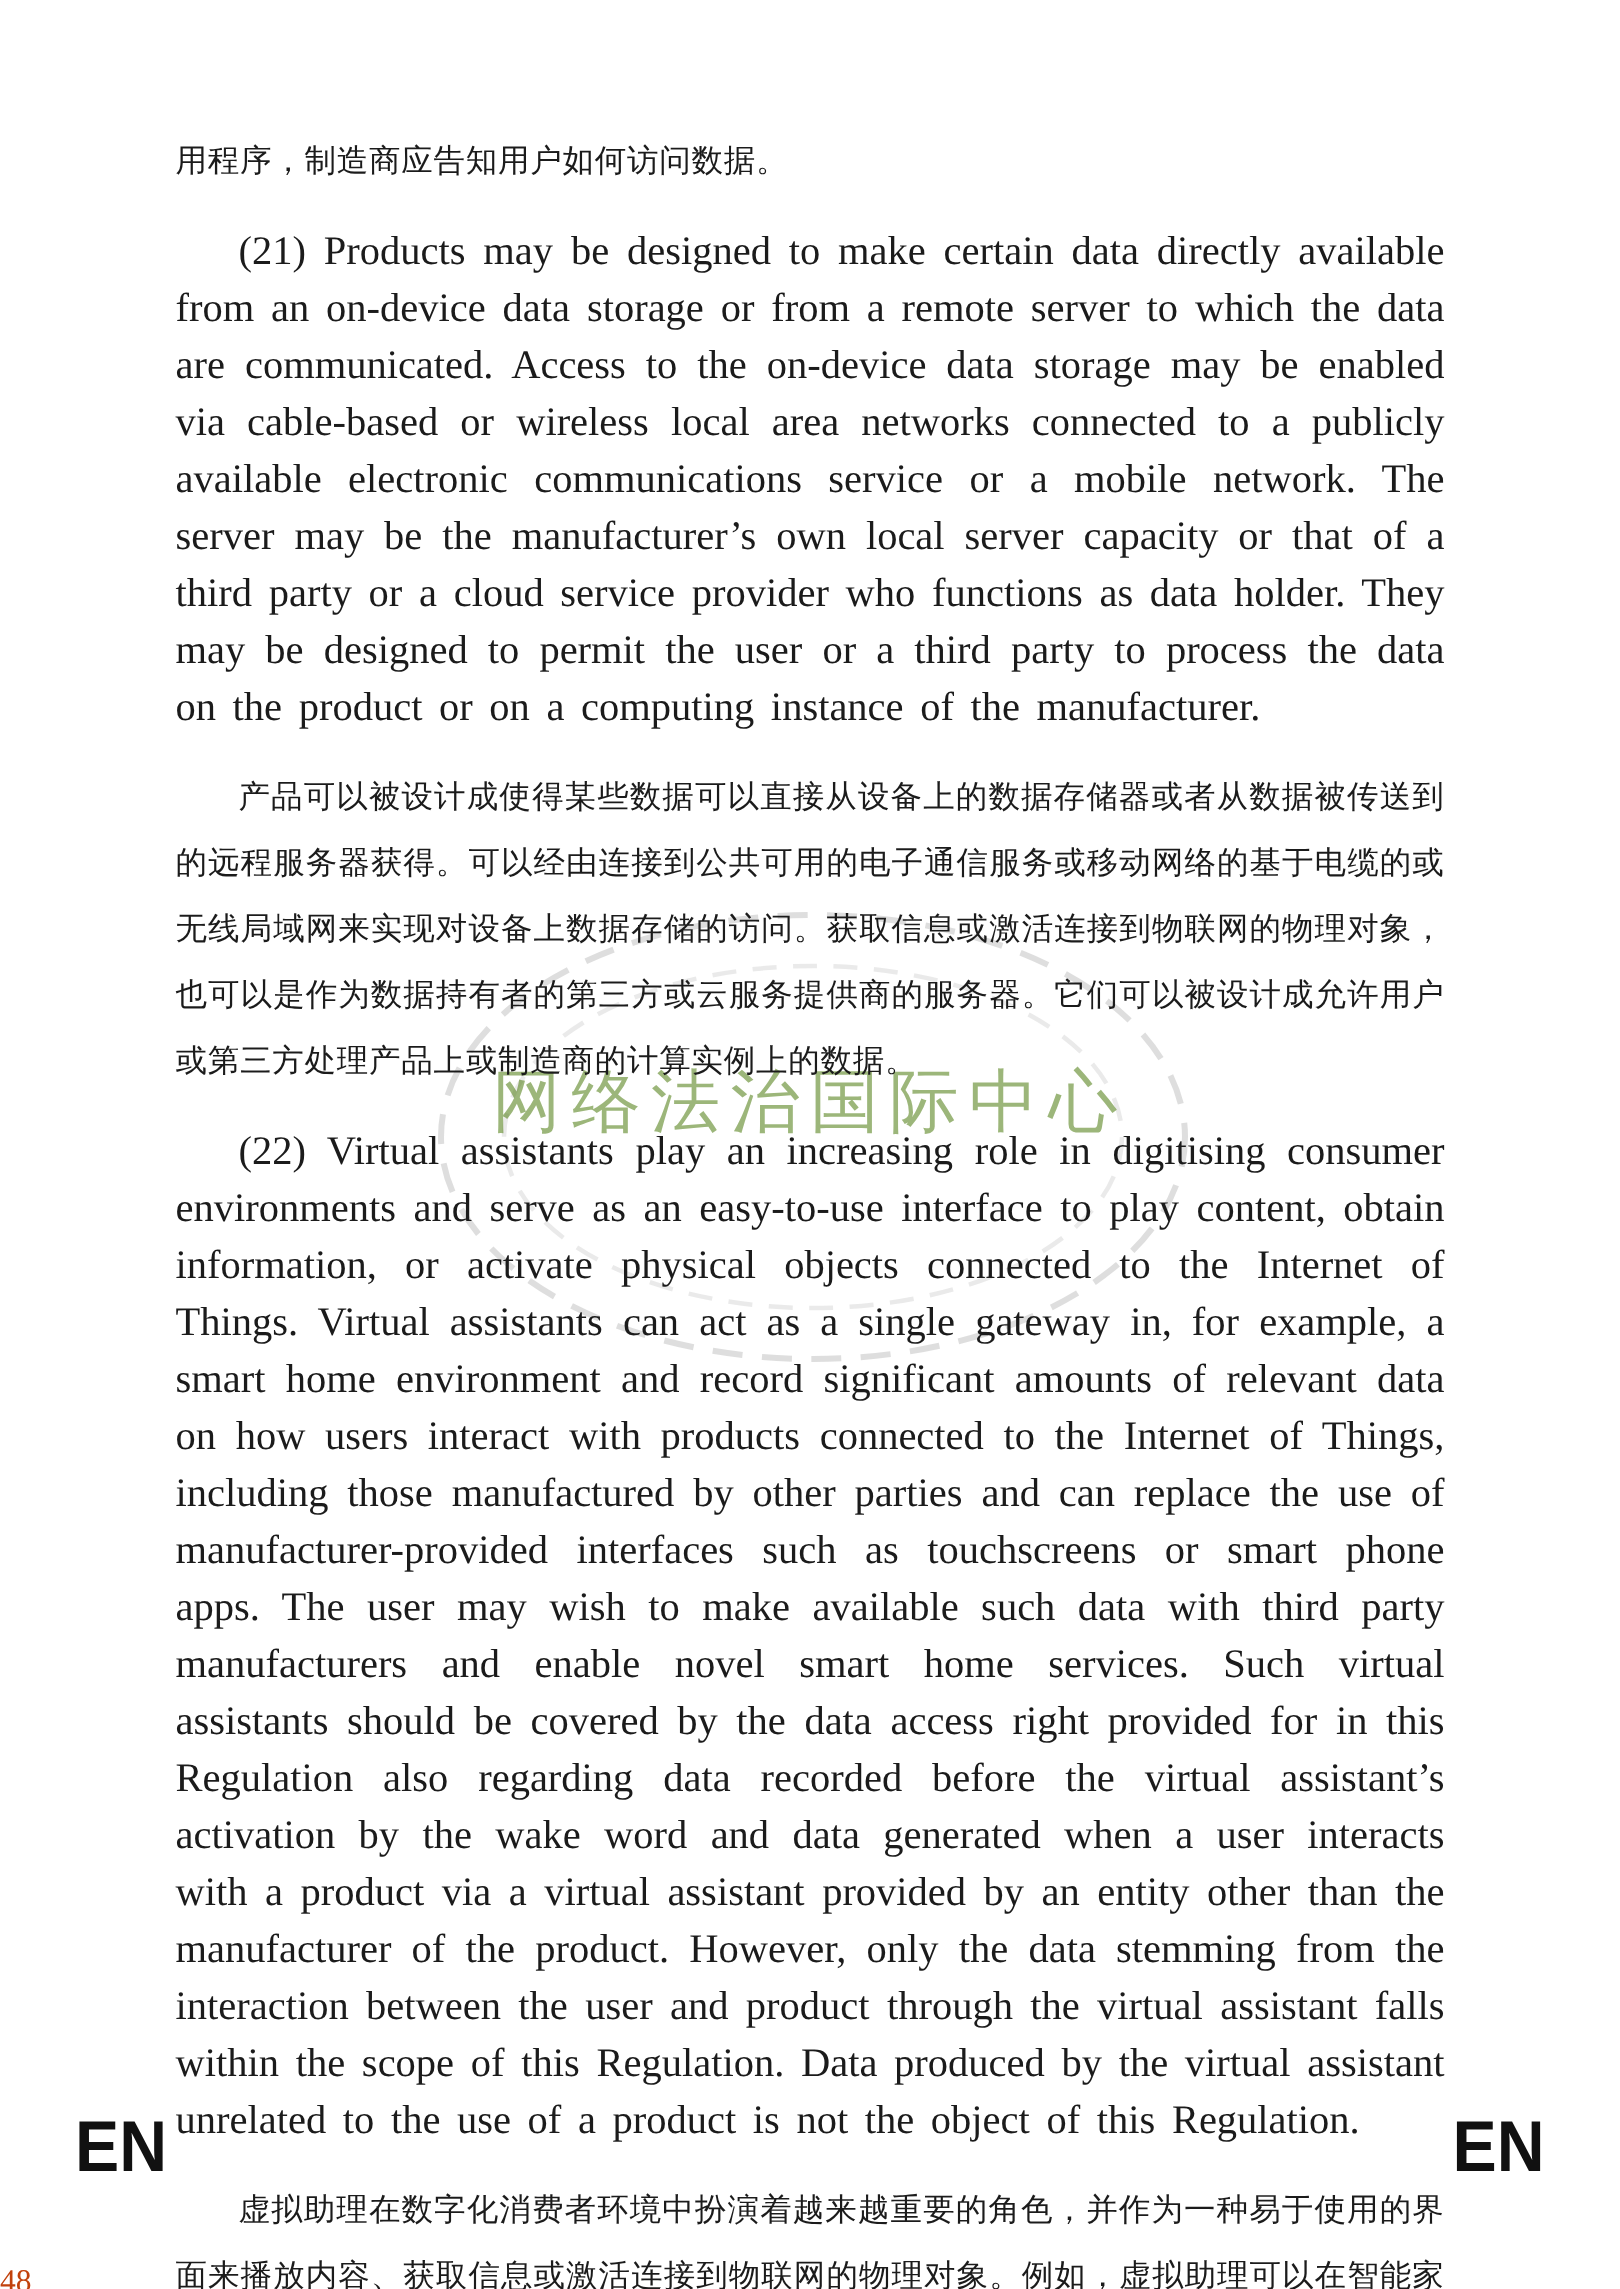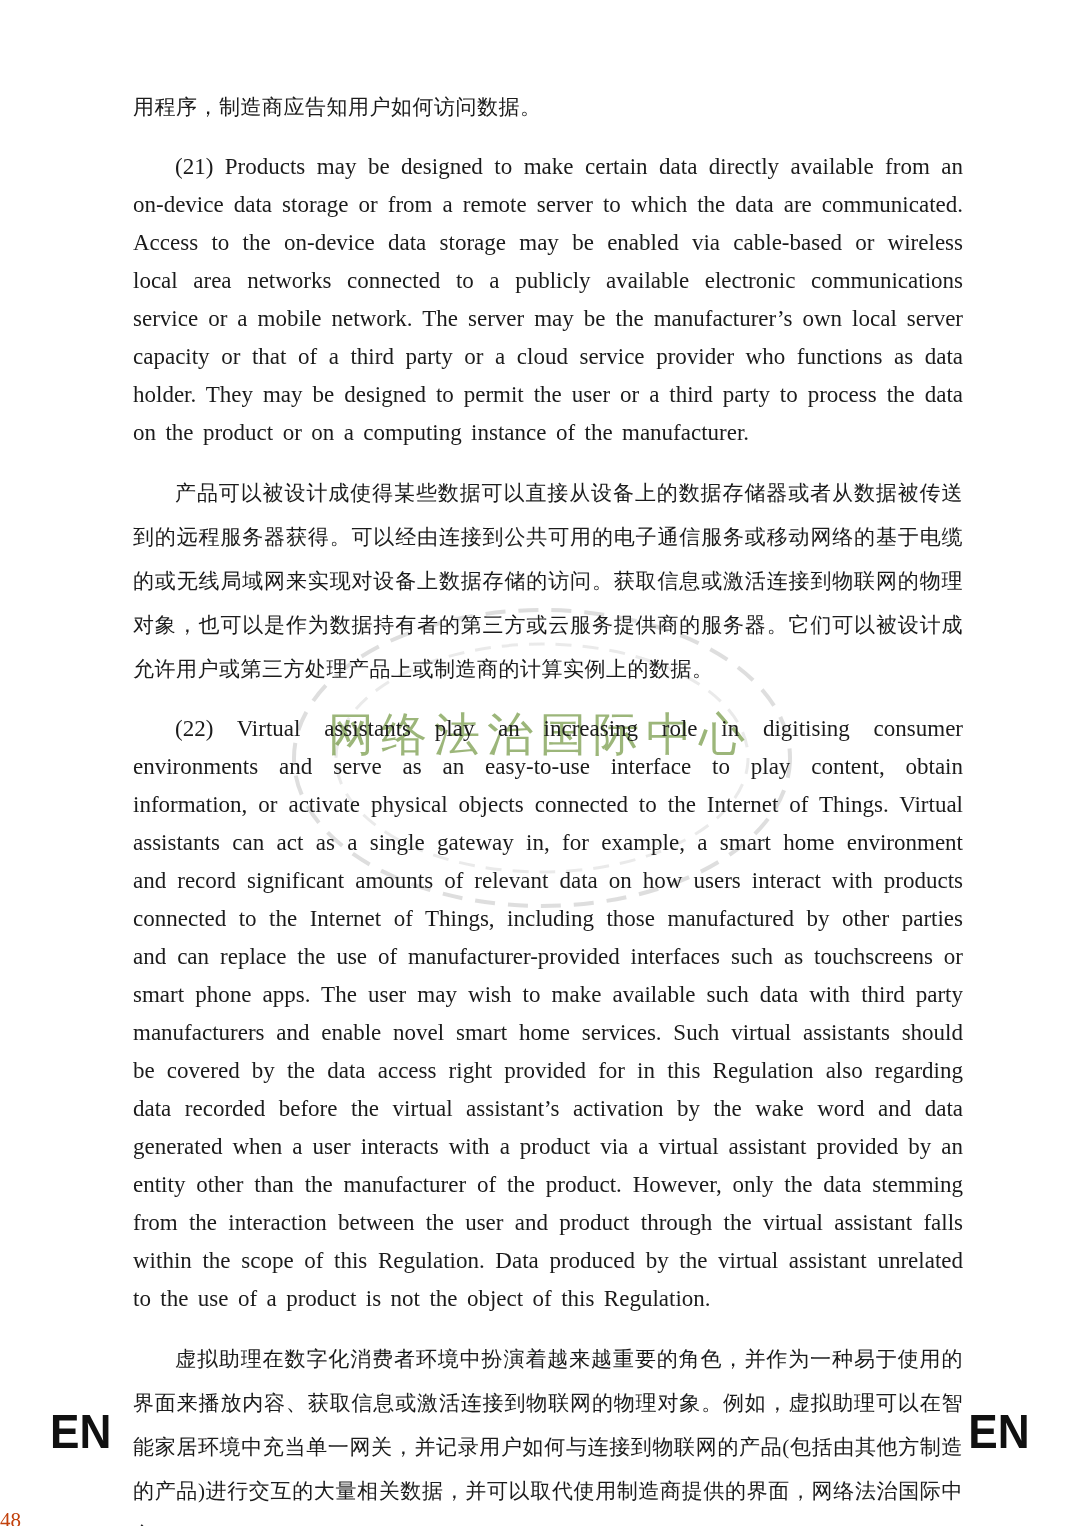--- a/index.html
+++ b/index.html
@@ -42,26 +42,26 @@
     white-space: nowrap;
   }
   
   .content {
     position: absolute;
     left: 117px;
     width: 846px;
     top: 85px;
   }
   .content p {
-    margin: 0 0 19px 16px;
+    margin: 0 0 19px 0;
     text-align: justify;
     text-align-last: left;
   }
   p.en {
-    font-size: 23px;
+    font-size: 27px;
     line-height: 38px;
     word-spacing: 0.16em;
     text-indent: 42px;
   }
   p.zh {
     font-size: 21px;
     line-height: 44px;
     text-indent: 2em;
     letter-spacing: 0.5px;
   }

